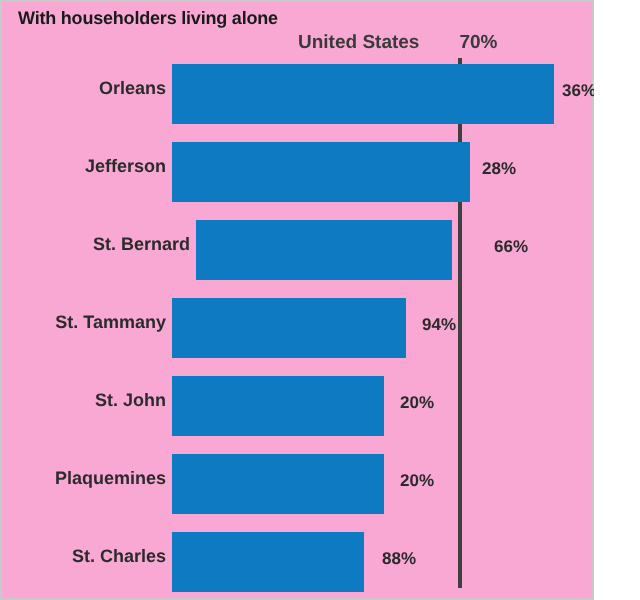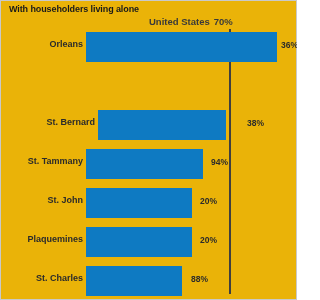--- a/index.html
+++ b/index.html
@@ -12,21 +12,21 @@
     background: #ffffff;
     font-family: "Liberation Sans", sans-serif;
     overflow: hidden;
   }
   #chart-root {
     position: relative;
     width: 297px;
     height: 300px;
     box-sizing: border-box;
     border: 1px solid #c9c9c9;
-    background: #eab308;
+    background: #f9a8d4;
   }
   
   #chart-title {
     position: absolute;
     left: 8px;
     top: 3px;
     font-size: 9px;
     font-weight: bold;
     color: #1a1a1a;
     letter-spacing: -0.1px;
@@ -35,21 +35,21 @@
   
   #ref-annotation {
     position: absolute;
     top: 15px;
     left: 148px;
     font-size: 9.5px;
     font-weight: bold;
     color: #3a3a3a;
     white-space: nowrap;
   }
-  #ref-annotation .ref-label { margin-right: 4px; }
+  #ref-annotation .ref-label { margin-right: 20px; }
   
   #plot-area {
     position: absolute;
     left: 13px;
     top: 28px;
     width: 297px;
     height: 270px;
   }
   #ref-line {
     position: absolute;
@@ -111,27 +111,34 @@
     <div id="ref-line"></div>
 
     <div class="bar-row" style="top:0px;">
       <div class="bar-label">Orleans</div>
       <div class="bar-track" style="width:191px;">
         <div class="bar-fill"></div>
       </div>
       <div class="bar-value" style="left:267px;text-align:right;">36%</div>
     </div>
 
+    <div class="bar-row" style="top:39px;">
+      <div class="bar-label">Jefferson</div>
+      <div class="bar-track" style="width:149px;">
+        <div class="bar-fill"></div>
+      </div>
+      <div class="bar-value" style="left:227px;">28%</div>
+    </div>
 
     <div class="bar-row" style="top:78px;margin-left:12px;">
       <div class="bar-label">St. Bernard</div>
       <div class="bar-track" style="width:128px;">
         <div class="bar-fill"></div>
       </div>
-      <div class="bar-value" style="left:221px;">38%</div>
+      <div class="bar-value" style="left:221px;">66%</div>
     </div>
 
     <div class="bar-row" style="top:117px;">
       <div class="bar-label">St. Tammany</div>
       <div class="bar-track" style="width:117px;">
         <div class="bar-fill"></div>
       </div>
       <div class="bar-value" style="left:197px;">94%</div>
     </div>
 

